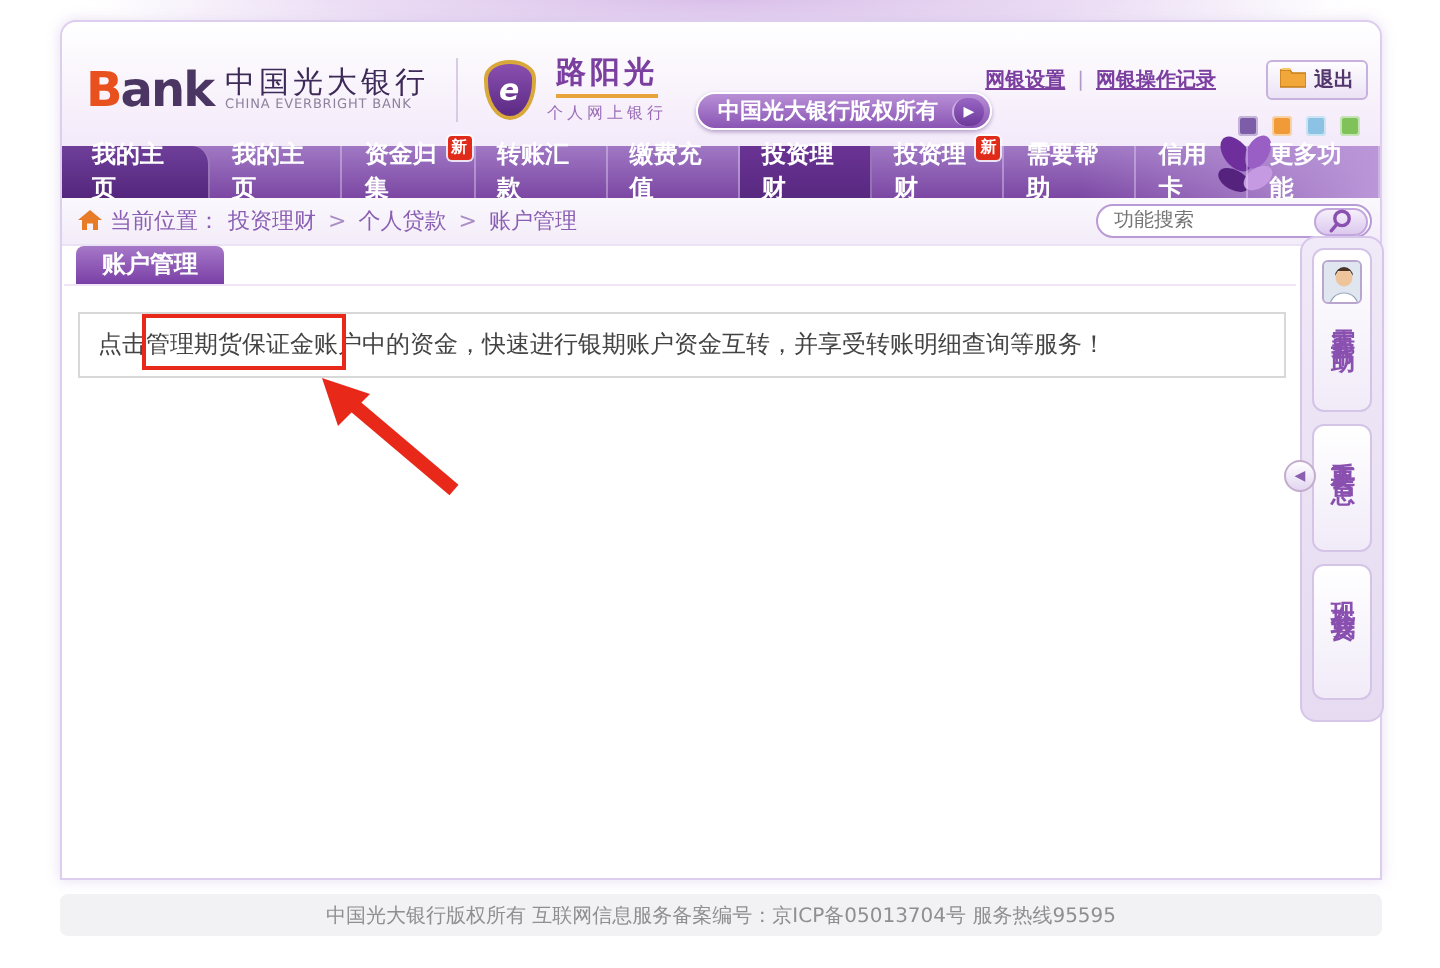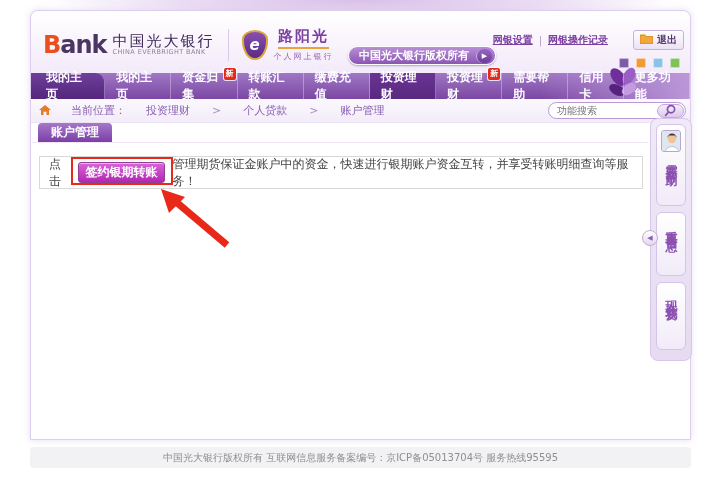--- a/index.html
+++ b/index.html
@@ -68,21 +68,21 @@
   .tab-selected { background: linear-gradient(#6a3394, #582980); }
   .new-badge { position: absolute; top: -5px; right: 1px; width: 12px; height: 12px; line-height: 12px;
     background: #e02a1a; color: #fff; font-size: 8px; font-weight: bold; text-align: center;
     border-radius: 2px; box-shadow: 0 0 0 1px rgba(255,255,255,.8); }
   .butterfly { position: absolute; right: 46px; top: -9px; }
 
   
   .crumb-row { position: absolute; left: 0; top: 88px; right: 0; height: 24px;
     background: linear-gradient(#fbf8fd, #f3ecf9); border-bottom: 1px solid #ece1f5;
     display: flex; align-items: center; padding: 0 4px 0 8px; }
-  .crumb { display: flex; align-items: center; gap: 20px; font-size: 11px; color: #8a5fb3; }
+  .crumb { display: flex; align-items: center; gap: 4px; font-size: 11px; color: #8a5fb3; }
   .crumb .sep { color: #a98cc4; margin: 0 2px; }
   .search-pill { margin-left: auto; width: 138px; height: 17px; background: #fff;
     border: 1px solid #b99ad6; border-radius: 9px; display: flex; align-items: center; padding: 0 1px 0 8px; }
   .search-pill input { border: none; outline: none; background: transparent; width: 96px;
     font-size: 10px; color: #888; font-family: inherit; }
   .search-go { margin-left: auto; width: 27px; height: 14px; border-radius: 7px; cursor: pointer;
     background: linear-gradient(#f5eefb, #dcc9ee); border: 1px solid #c2a6dd;
     display: flex; align-items: center; justify-content: center; }
 
   
@@ -244,21 +244,20 @@
             </svg>
         </span>
       </div>
     </div>
 
     <div class="content-tab">账户管理</div>
     <div class="content-line"></div>
 
     <div class="info-box">
       <span>点击</span>
-      <button class="sign-btn">签约银期转账</button>
       <span>管理期货保证金账户中的资金，快速进行银期账户资金互转，并享受转账明细查询等服务！</span>
     </div>
 
     <div class="anno-rect"></div>
     <svg class="anno-arrow" width="74" height="62" viewBox="0 0 74 62">
       <line x1="66" y1="56" x2="14" y2="12" stroke="#e8291a" stroke-width="7"></line>
       <polygon points="0,0 24,8 8,24" fill="#e8291a"></polygon>
     </svg>
 
     <div class="sidebar">

